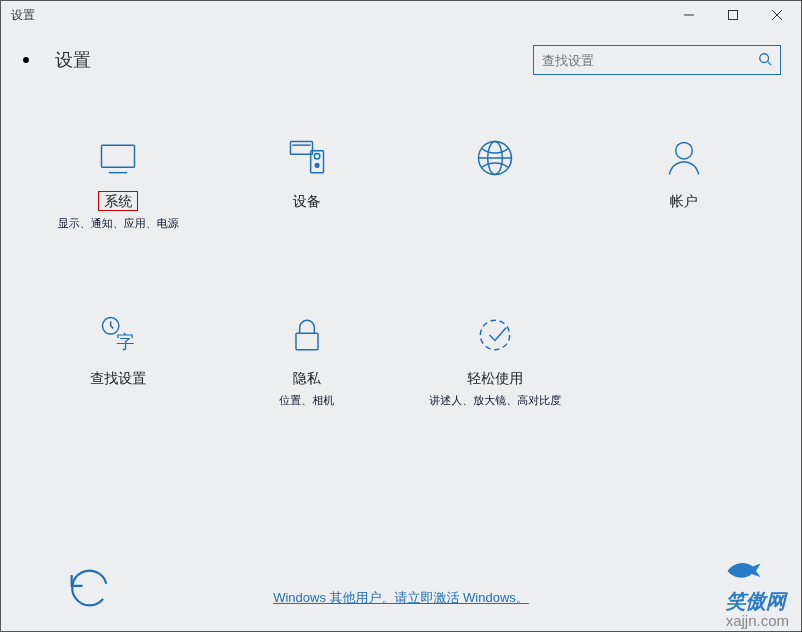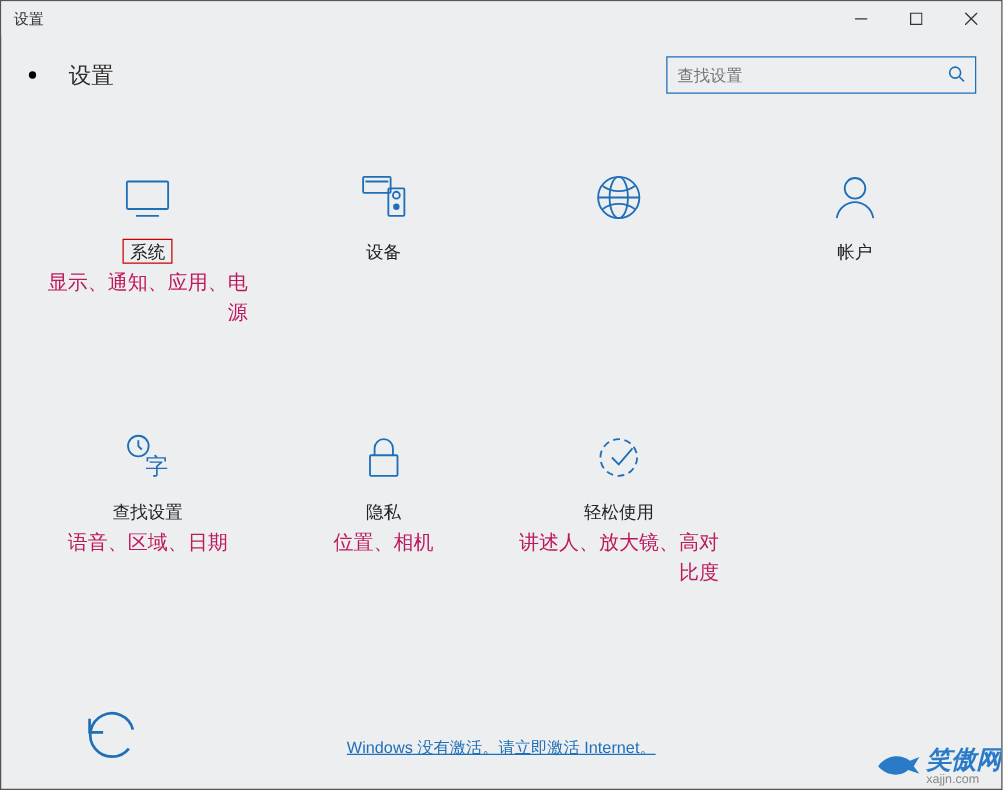--- a/index.html
+++ b/index.html
@@ -62,21 +62,21 @@
     padding: 50px 28px 0 28px;
     display: grid;
     grid-template-columns: repeat(4, 1fr);
     column-gap: 10px;
     row-gap: 80px;
   }
   .tile {
     display: flex;
     flex-direction: column;
     align-items: center;
-    text-align: right;
+    text-align: left;
     cursor: pointer;
   }
   .tile-icon {
     height: 46px;
     display: flex;
     align-items: center;
     justify-content: center;
     margin-bottom: 10px;
   }
   .tile-icon svg { width: 44px; height: 44px; stroke:#1f6fb8; fill:none; stroke-width:1.6; }
@@ -85,22 +85,22 @@
     color: #222;
     margin-bottom: 4px;
     line-height: 1.3;
     padding: 1px 4px;
   }
   .highlighted {
     border: 1px solid #c00;
     padding: 0 5px;
   }
   .tile-desc {
-    font-size: 16px;
-    color: #be185d;
+    font-size: 11px;
+    color: #0f172a;
     line-height: 1.5;
     max-width: 160px;
   }
 
   .revert-icon {
     position: absolute;
     left: 62px;
     bottom: 14px;
   }
   .revert-icon svg { width: 52px; height: 52px; stroke:#1f6fb8; fill:none; stroke-width:2; }
@@ -112,30 +112,31 @@
     text-align: center;
   }
   .activation a {
     color: #1f6fb8;
     text-decoration: underline;
     font-size: 13px;
   }
 
   .watermark {
     position: absolute;
-    right: 0; bottom: 2px;
-    display: flex;
-    align-items: center;
+    right: 12px; bottom: 2px;
+    display: flex;
+    align-items: flex-start;
     gap: 4px;
     color: #2a7bc7;
     font-size: 14px;
     font-style: italic;
+    flex-direction: column;
   }
   .watermark .big { font-size: 20px; font-weight: 600; }
-  .watermark .sub { font-size: 10px; color:#888; display:block; font-style:normal; margin-top:-3px;}
+  .watermark .sub { font-size: 15px; color:#888; display:block; font-style:normal; margin-top:-3px;}
   .shark svg { width: 36px; height: 26px; fill:#2a7bc7; }
 </style>
 </head>
 <body>
 
 <div class="titlebar">
   <span class="titlebar-title">设置</span>
   <div class="titlebar-spacer"></div>
   <div class="win-btn">
     <svg viewBox="0 0 10 10">
@@ -225,21 +226,20 @@
 
   <div class="tile">
     <div class="tile-icon">
       <svg viewBox="0 0 48 48">
           <circle cx="16" cy="14" r="9"></circle>
           <path d="M16 9v5l3 3"></path>
           <text x="22" y="38" font-size="20" stroke="none" fill="#1f6fb8" font-family="Microsoft YaHei">字</text>
         </svg>
     </div>
     <div class="tile-title">查找设置</div>
-    <div class="tile-desc">语音、区域、日期</div>
   </div>
 
   <div class="tile">
     <div class="tile-icon">
       <svg viewBox="0 0 48 48">
           <rect x="12" y="22" width="24" height="18" rx="1"></rect>
           <path d="M16 22v-6a8 8 0 0 1 16 0v6"></path>
         </svg>
     </div>
     <div class="tile-title">隐私</div>
@@ -260,21 +260,21 @@
 </div>
 
 <div class="revert-icon">
   <svg viewBox="0 0 48 48">
       <path d="M40 20a16 16 0 1 0-3 14"></path>
       <path d="M8 12v10h10"></path>
     </svg>
 </div>
 
 <div class="activation">
-  <a href="#">Windows 没有激活。请立即激活 Internet。</a>
+  <a href="#">Windows 其他用户。请立即激活 Windows。</a>
 </div>
 
 <div class="watermark">
   <span class="shark">
     <svg viewBox="0 0 48 32">
         <path d="M2 20c8-12 24-14 34-6l10-4-6 10 6 8-12-4c-8 8-24 6-32-4z"></path>
       </svg>
   </span>
   <span>
     <span class="big">笑傲网</span>

